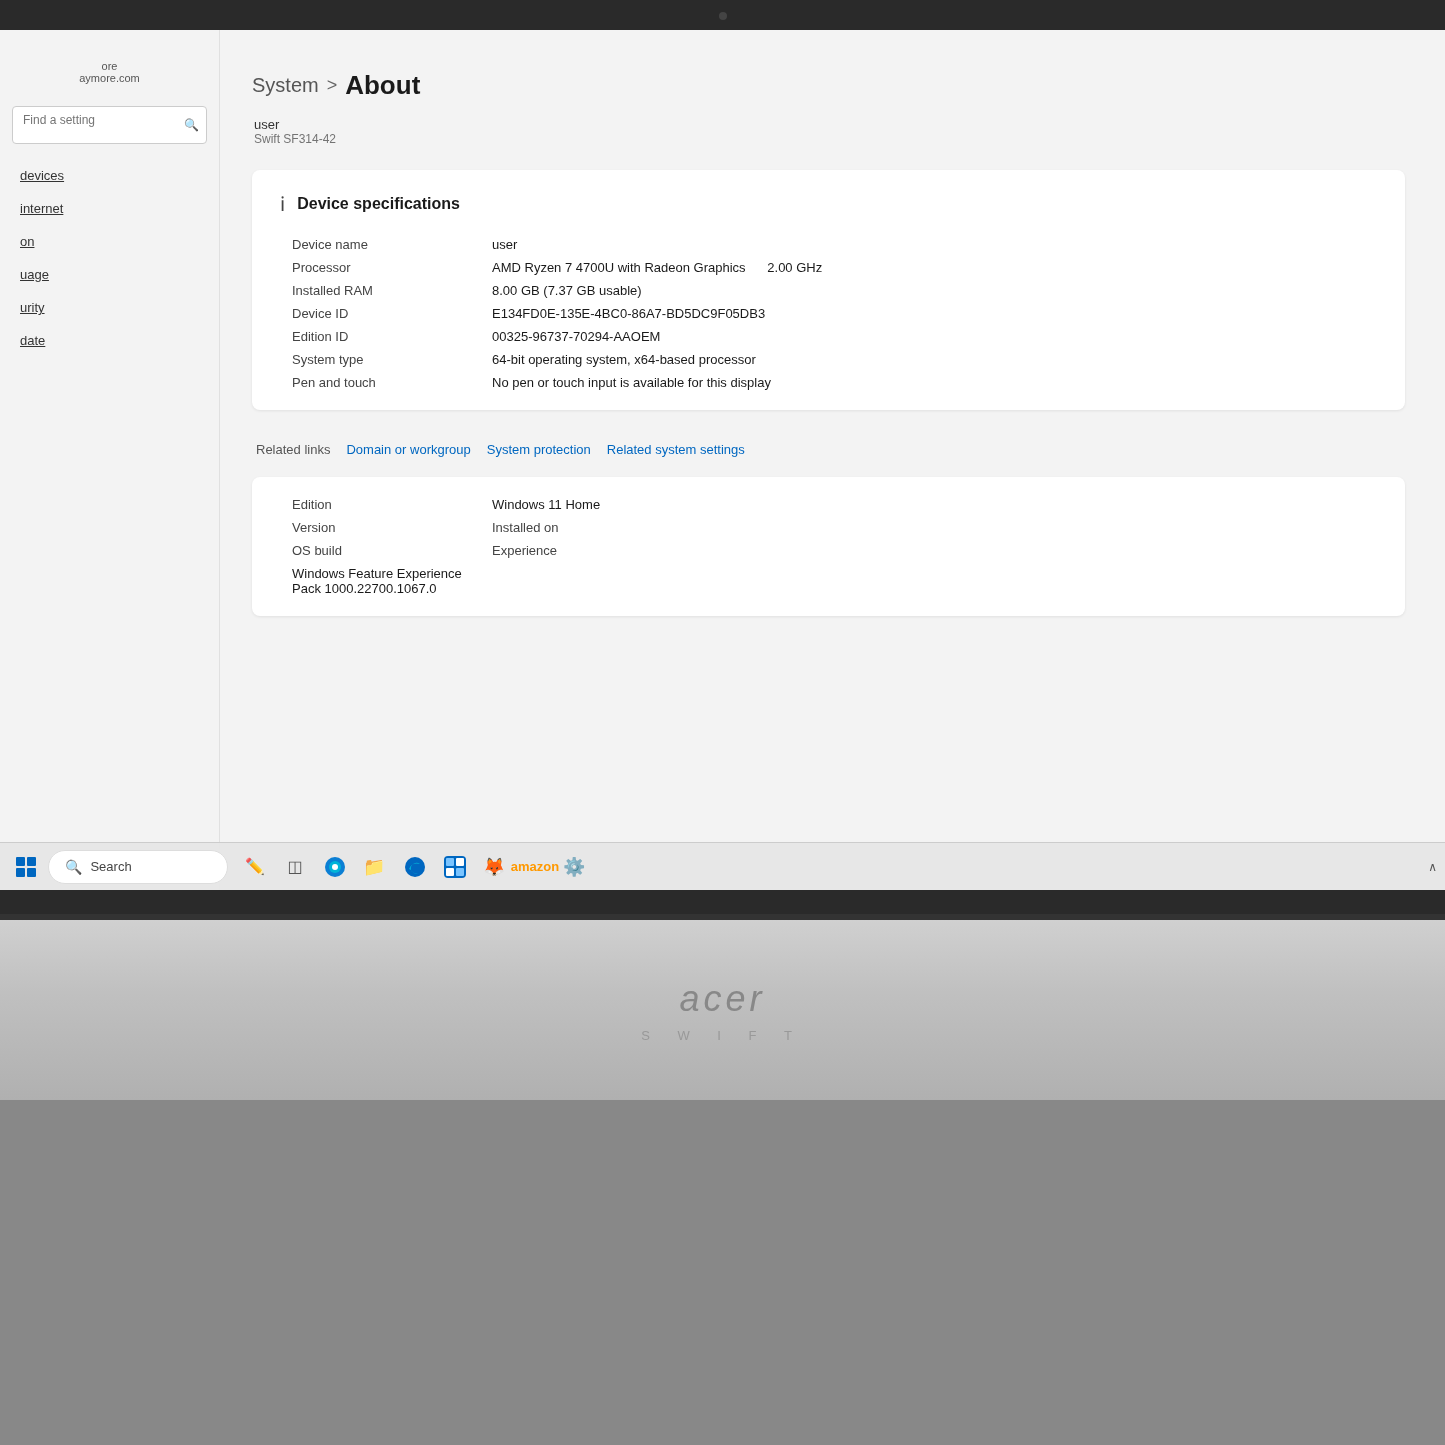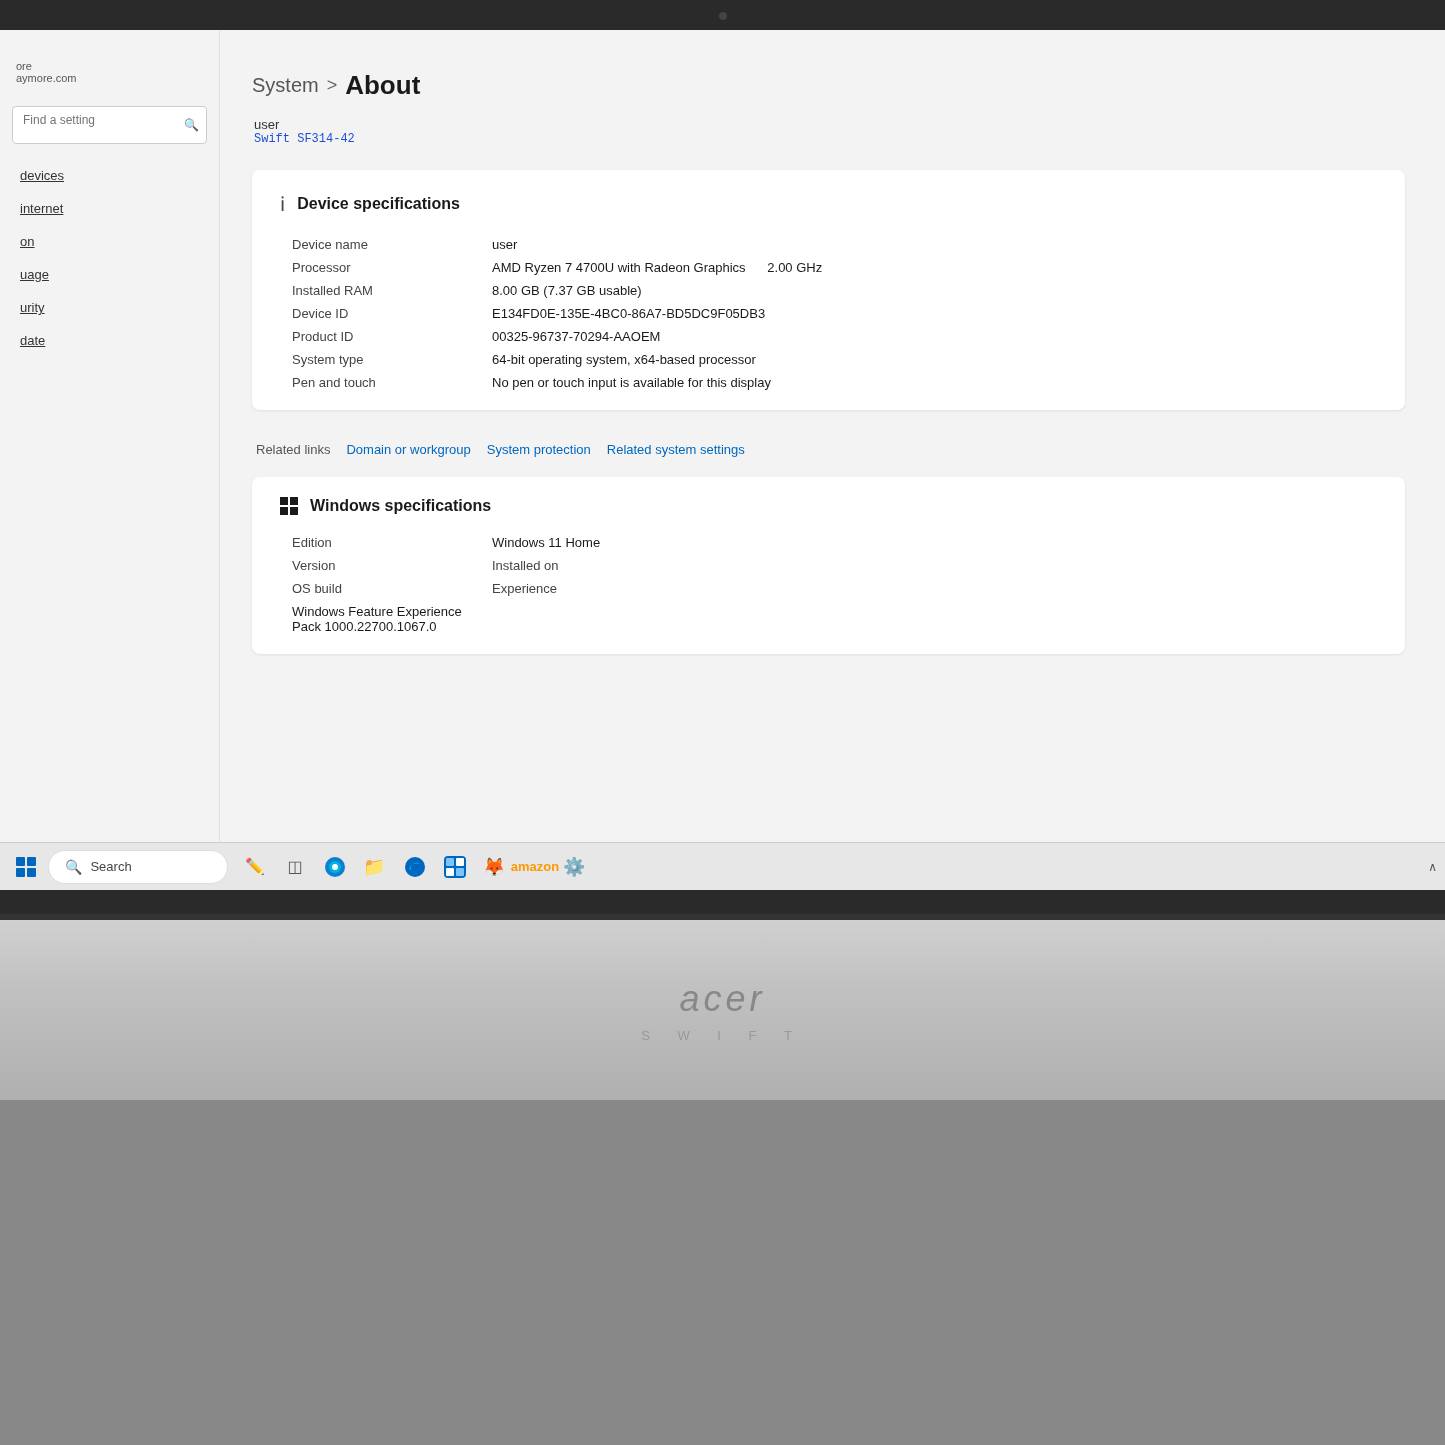--- a/index.html
+++ b/index.html
@@ -58,20 +58,21 @@
       min-width: 220px;
       background: #f3f3f3;
       padding: 20px 0;
       border-right: 1px solid #e0e0e0;
       overflow: hidden;
     }
 
     .sidebar-account {
       padding: 10px 16px 14px;
       font-size: 12px;
+      text-align: center;
     }
     .sidebar-account .store-text {
       color: #555;
       font-size: 11px;
     }
     .sidebar-account .email-text {
       color: #555;
       font-size: 11px;
     }
 
@@ -146,22 +147,21 @@
       margin-bottom: 24px;
       padding-left: 2px;
     }
     .user-info .username {
       font-size: 13px;
       color: #333;
       font-weight: 500;
     }
     .user-info .device-model {
       font-size: 12px;
-      color: #1d4ed8;
-      font-family: Liberation Mono, monospace;
+      color: #737373;
     }
 
     
     .section-card {
       background: #fff;
       border-radius: 8px;
       padding: 20px 28px;
       margin-bottom: 16px;
       box-shadow: 0 1px 3px rgba(0,0,0,0.08);
     }
@@ -409,48 +409,39 @@
 
             <span class="spec-label">Processor</span>
             <span class="spec-value">AMD Ryzen 7 4700U with Radeon Graphics &nbsp;&nbsp;&nbsp;&nbsp; 2.00 GHz</span>
 
             <span class="spec-label">Installed RAM</span>
             <span class="spec-value">8.00 GB (7.37 GB usable)</span>
 
             <span class="spec-label">Device ID</span>
             <span class="spec-value">E134FD0E-135E-4BC0-86A7-BD5DC9F05DB3</span>
 
-            <span class="spec-label">Product ID</span>
+            <span class="spec-label">Edition ID</span>
             <span class="spec-value">00325-96737-70294-AAOEM</span>
 
             <span class="spec-label">System type</span>
             <span class="spec-value">64-bit operating system, x64-based processor</span>
 
             <span class="spec-label">Pen and touch</span>
             <span class="spec-value">No pen or touch input is available for this display</span>
           </div>
         </div>
 
         <div class="related-links">
           <span class="links-label">Related links</span>
           <a>Domain or workgroup</a>
           <a>System protection</a>
           <a>Related system settings</a>
         </div>
 
         <div class="section-card" style="margin-top: 16px;">
-          <div class="section-header">
-            <div class="win-logo">
-              <span></span>
-                <span></span>
-                <span></span>
-                <span></span>
-            </div>
-            <span class="section-title">Windows specifications</span>
-          </div>
 
           <div class="spec-grid">
             <span class="spec-label">Edition</span>
             <span class="spec-value">Windows 11 Home</span>
 
             <span class="spec-label">Version</span>
 
             <span class="spec-label">Installed on</span>
 
             <span class="spec-label">OS build</span>

